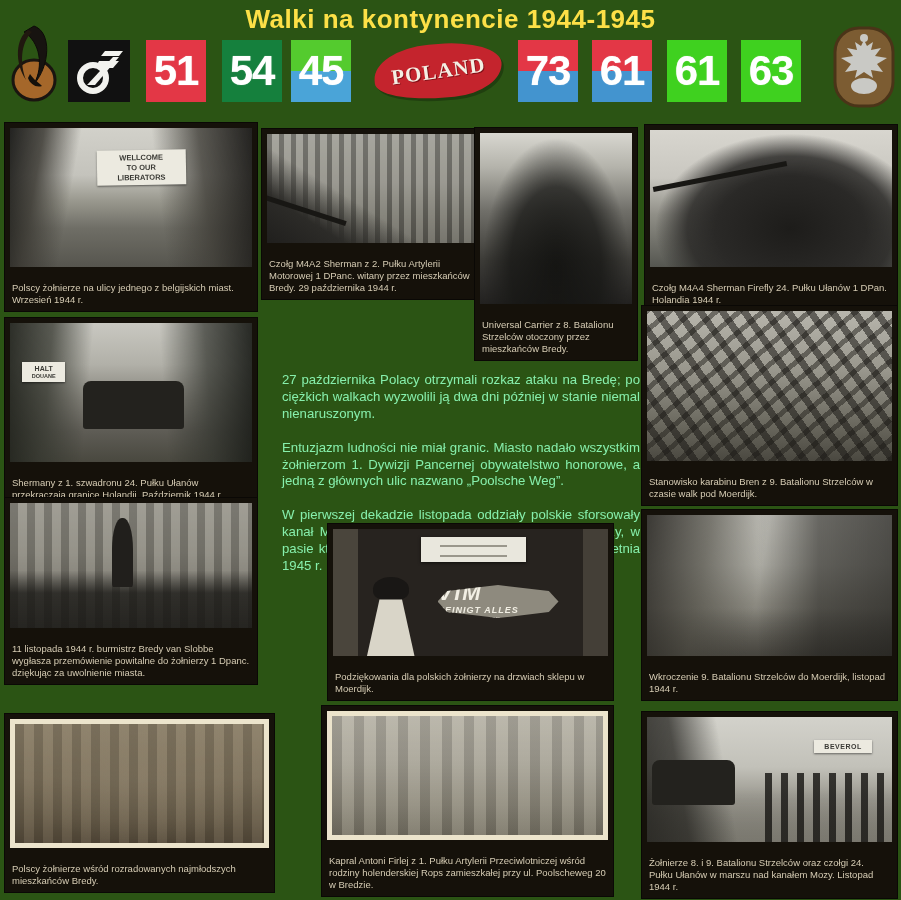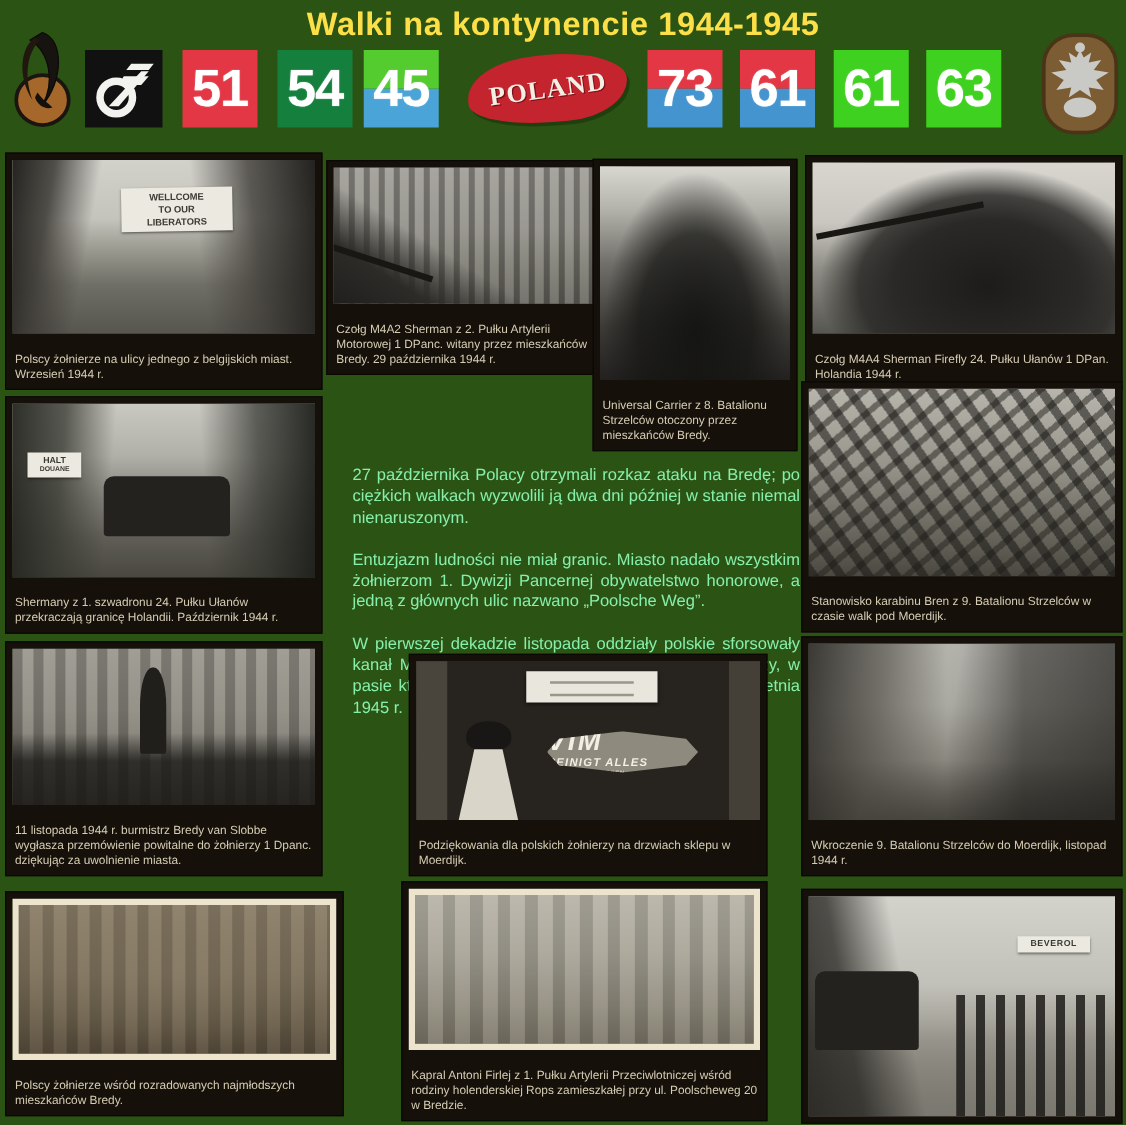--- a/index.html
+++ b/index.html
@@ -243,21 +243,21 @@
     <p>27 października Polacy otrzymali rozkaz ataku na Bredę; po ciężkich walkach wyzwolili ją dwa dni później w stanie niemal nienaruszonym.</p>
     <p>Entuzjazm ludności nie miał granic. Miasto nadało wszystkim żołnierzom 1. Dywizji Pancernej obywatelstwo honorowe, a jedną z głównych ulic nazwano „Poolsche Weg”.</p>
     <p>W pierwszej dekadzie listopada oddziały polskie sforsowały kanał Mark i zdobyły Moerdijk i opanowały ujście Mozy, w pasie której 1. DPanc. przeszła do obrony aż do 7 kwietnia 1945 r.</p>
   </div>
 
   <figure class="frame" style="left:641px; top:305px; width:257px; height:201px; margin:0;">
     <div class="photo p6"></div>
     <figcaption class="caption">Stanowisko karabinu Bren z 9. Batalionu Strzelców w czasie walk pod Moerdijk.</figcaption>
   </figure>
 
-  <figure class="frame" style="left:4px; top:513px; width:254px; height:188px; margin:0;">
+  <figure class="frame" style="left:4px; top:497px; width:254px; height:188px; margin:0;">
     <div class="photo p8">
       <div class="speaker-figure"></div>
     </div>
     <figcaption class="caption">11 listopada 1944 r. burmistrz Bredy van Slobbe wygłasza przemówienie powitalne do żołnierzy 1 Dpanc. dziękując za uwolnienie miasta.</figcaption>
   </figure>
 
   <figure class="frame" style="left:327px; top:523px; width:287px; height:178px; margin:0;">
     <div class="photo p9">
       <div class="door-sign">
           <i></i>
@@ -292,15 +292,16 @@
   </figure>
 
   <figure class="frame" style="left:641px; top:711px; width:257px; height:188px; margin:0;">
     <div class="photo p13">
       <div class="sign" style="right:8%; top:18%; width:24%; padding:2px 0; font-size:7px; letter-spacing:.5px;">
         <div>BEVEROL</div>
       </div>
       <div class="soldier-column"></div>
       <div class="tank-hull" style="left:2%; top:34%; width:34%; height:36%;"></div>
     </div>
+    <figcaption class="caption">Żołnierze 8. i 9. Batalionu Strzelców oraz czołgi 24. Pułku Ułanów w marszu nad kanałem Mozy. Listopad 1944 r.</figcaption>
   </figure>
 
 </div>
 
 </body></html>

